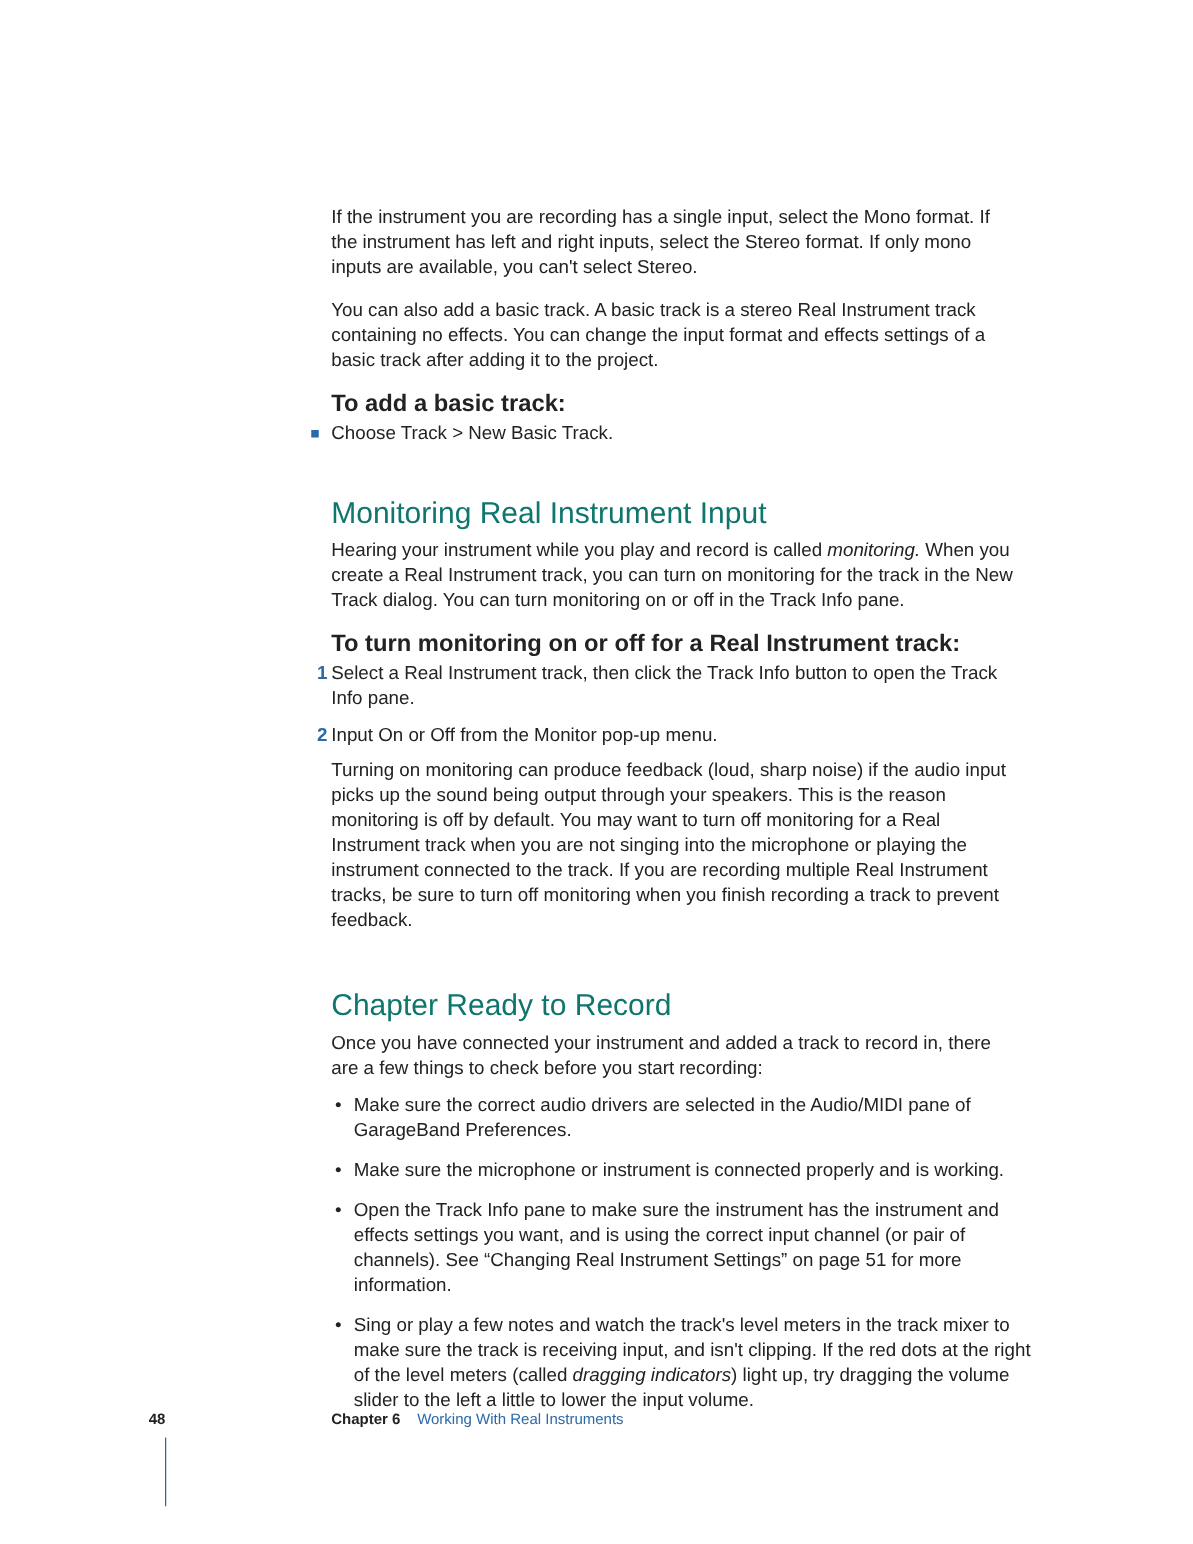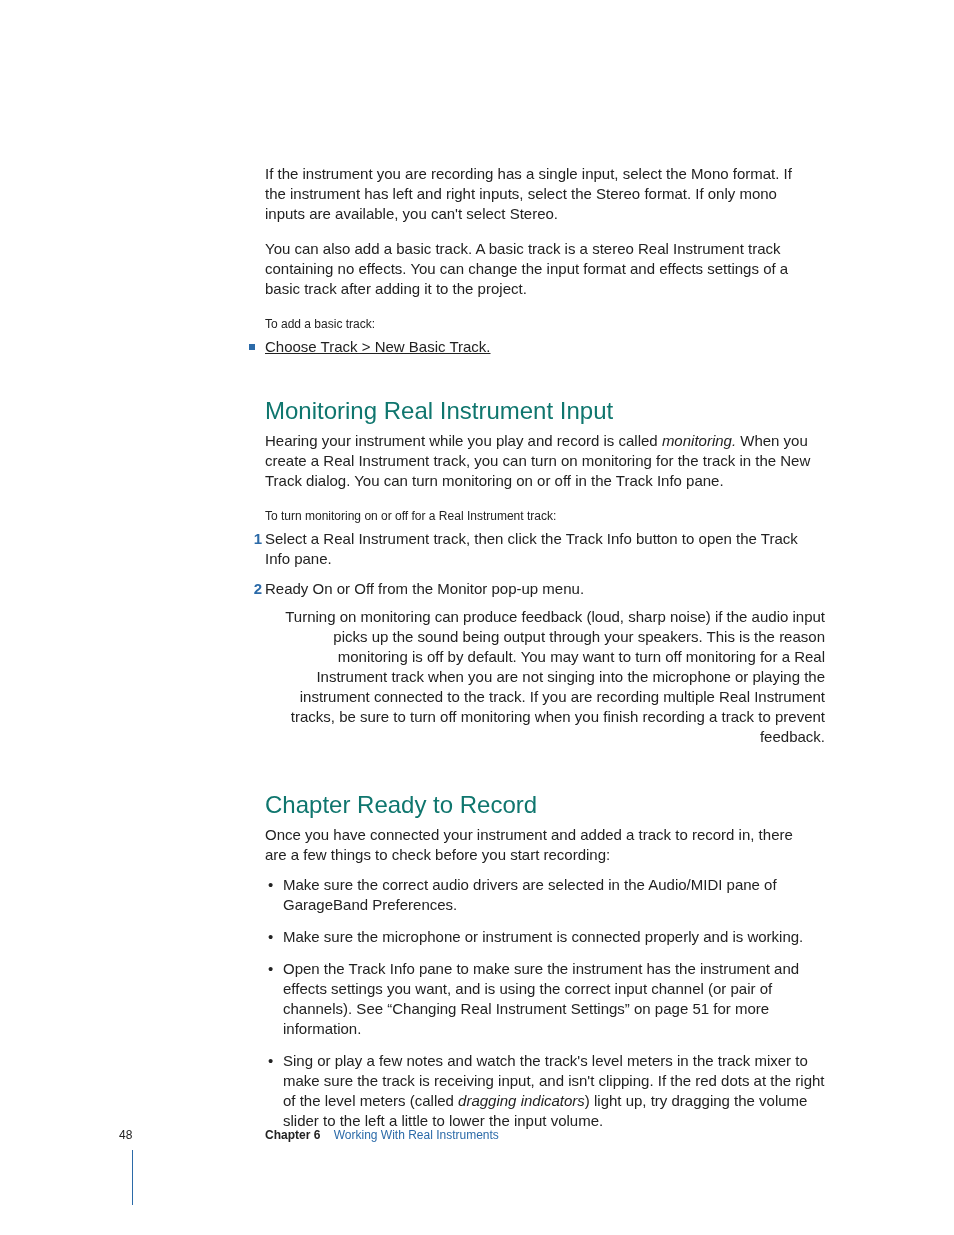--- a/index.html
+++ b/index.html
@@ -29,22 +29,22 @@
     width: 560px;
   }
   .body-text {
     font-size: 15px;
     line-height: 20px;
     color: #222;
     margin: 0 12px 15px 0;
     text-align: left;
   }
   .bold-lead {
-    font-weight: 400;
-    font-size: 12px;
+    font-weight: 700;
+    font-size: 19px;
     line-height: 20px;
     margin: 0 0 3px 0;
   }
   .section-heading {
     font-family: "Myriad Pro", "Segoe UI", "Helvetica Neue", Arial, sans-serif;
     font-weight: 400;
     font-size: 24px;
     color: #0f766e;
     margin: 40px 0 6px 0;
   }
@@ -58,21 +58,20 @@
     list-style: none;
     padding: 0;
     margin: 0 0 8px 0;
   }
   ul.square-list > li {
     position: relative;
     padding-left: 0px;
     margin-left: 0;
     font-size: 15px;
     line-height: 20px;
-    text-decoration: underline;
   }
   ul.square-list > li::before {
     content: "";
     position: absolute;
     left: -16px;
     top: 7px;
     width: 5.5px;
     height: 5.5px;
     background: #2b6aa8;
   }
@@ -122,37 +121,36 @@
     position: absolute;
     left: 3px;
     top: 0;
     color: #222;
     font-size: 15px;
     line-height: 20px;
   }
 
   .after-list-para {
     margin: 0 0 10px 0;
-    text-align: right;
   }
 
   
   .footer {
     position: absolute;
     left: 0;
     top: 1128px;
     width: 954px;
     height: 50px;
   }
   .page-num {
     position: absolute;
     left: 119px;
     top: 0;
     font-size: 12px;
-    font-weight: 400;
+    font-weight: 700;
     color: #222;
   }
   .chapter-label {
     position: absolute;
     left: 265px;
     top: 0;
     font-size: 12px;
     color: #222;
   }
   .chapter-label .chap-strong {
@@ -189,21 +187,21 @@
 
     <h2 class="section-heading">Monitoring Real Instrument Input</h2>
     <p class="body-text">
       <span>Hearing your instrument while you play and record is called </span><em>monitoring.</em><span> When you create a Real Instrument track, you can turn on monitoring for the track in the New Track dialog. You can turn monitoring on or off in the Track Info pane.</span>
     </p>
 
     <p class="bold-lead">To turn monitoring on or off for a Real Instrument track:</p>
     <ol class="num-list">
       <li>Select a Real Instrument track, then click the Track Info button to open the Track Info pane.</li>
       <li>
-        <span>Ready On or Off from the Monitor pop-up menu.</span>
+        <span>Input On or Off from the Monitor pop-up menu.</span>
         <p class="body-text after-list-para" style="margin-top:8px;">Turning on monitoring can produce feedback (loud, sharp noise) if the audio input picks up the sound being output through your speakers. This is the reason monitoring is off by default. You may want to turn off monitoring for a Real Instrument track when you are not singing into the microphone or playing the instrument connected to the track. If you are recording multiple Real Instrument tracks, be sure to turn off monitoring when you finish recording a track to prevent feedback.</p>
       </li>
     </ol>
 
     <h2 class="section-heading tighter-top">Chapter Ready to Record</h2>
     <p class="body-text" style="margin-bottom:10px;">Once you have connected your instrument and added a track to record in, there are a few things to check before you start recording:</p>
     <ul class="disc-list">
       <li>Make sure the correct audio drivers are selected in the Audio/MIDI pane of GarageBand Preferences.</li>
       <li>Make sure the microphone or instrument is connected properly and is working.</li>
       <li>Open the Track Info pane to make sure the instrument has the instrument and effects settings you want, and is using the correct input channel (or pair of channels). See “Changing Real Instrument Settings” on page 51 for more information.</li>

